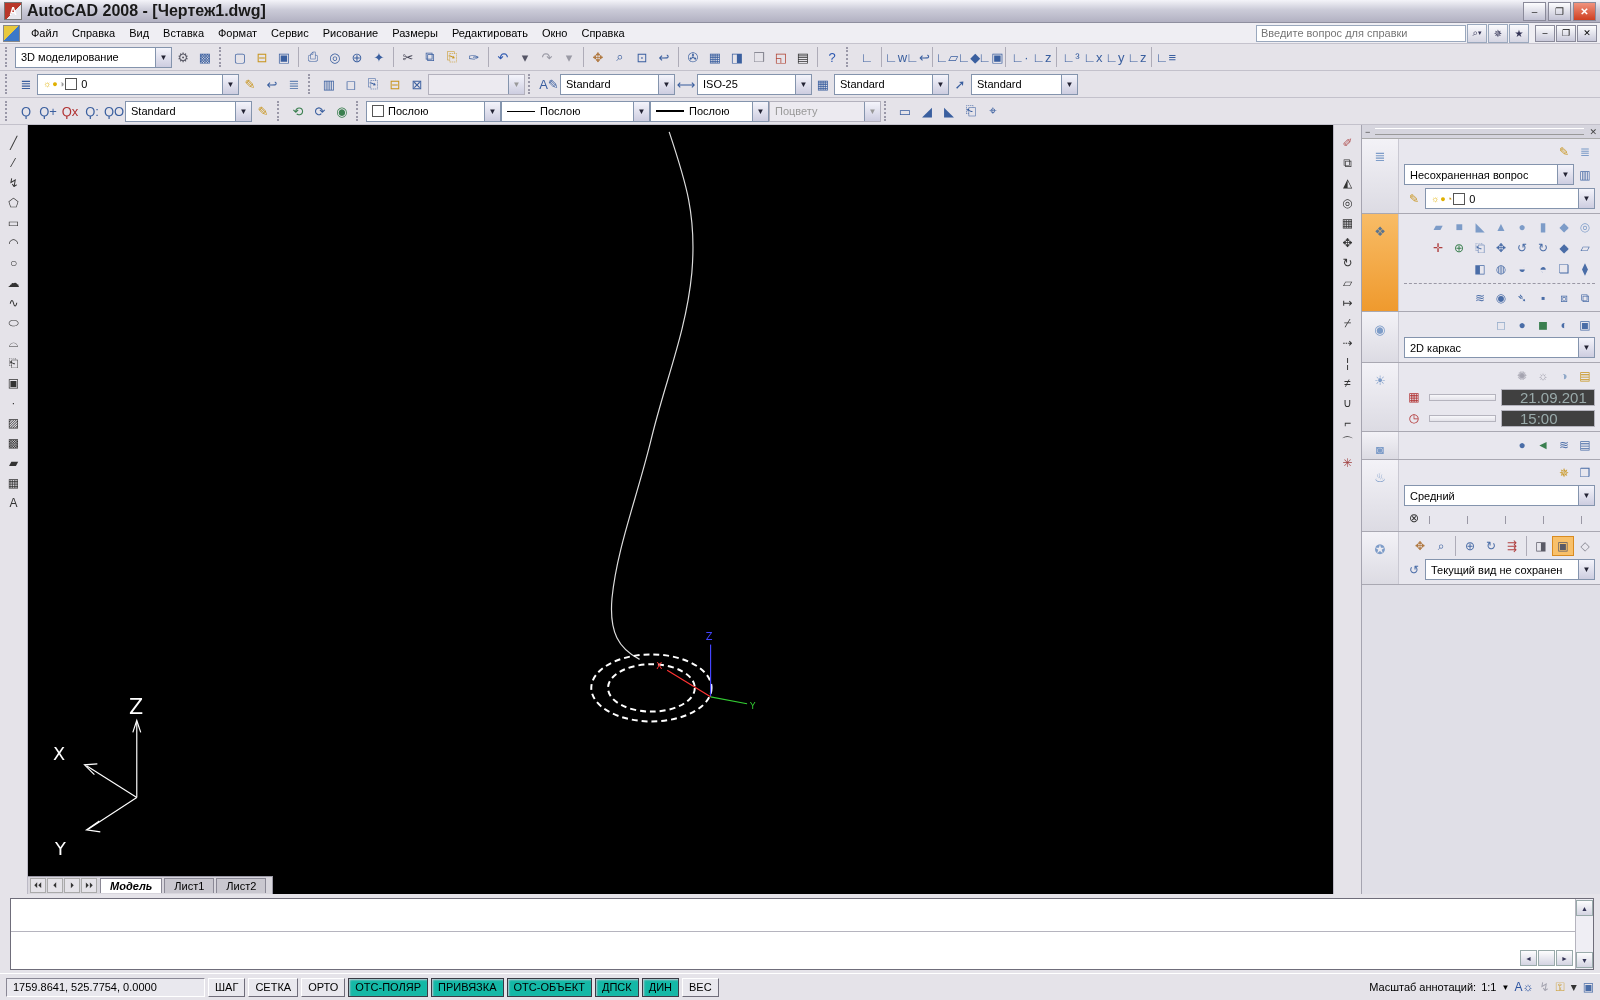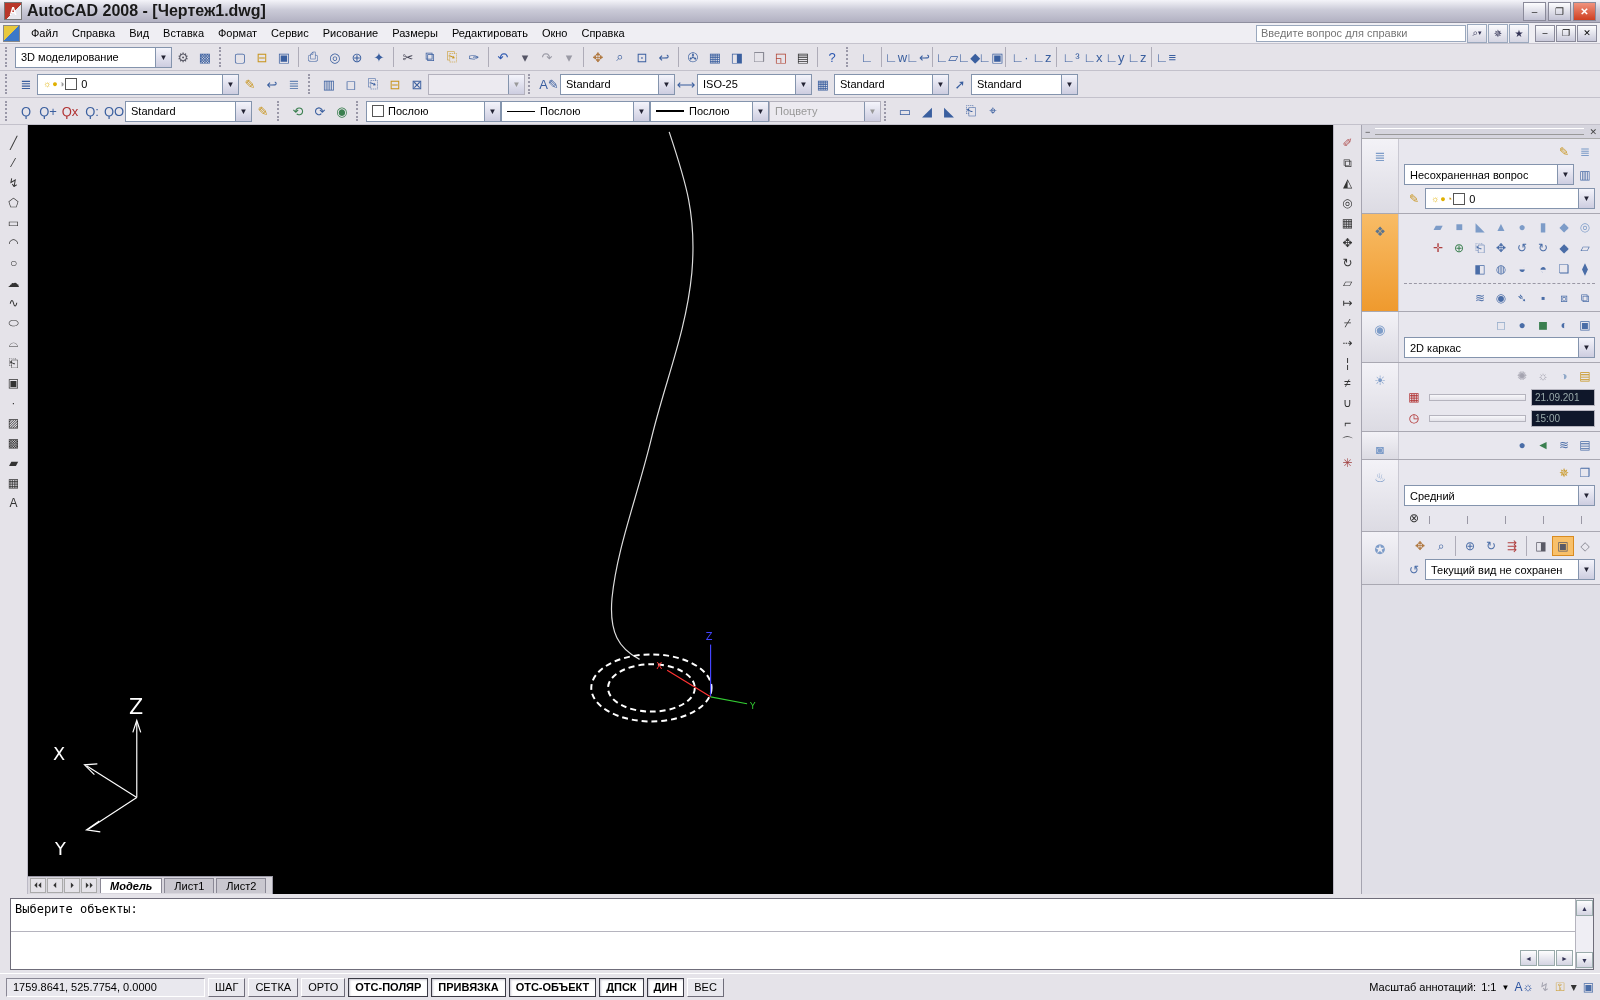--- a/index.html
+++ b/index.html
@@ -66,22 +66,22 @@
   .dside{width:36px;display:flex;align-items:flex-start;justify-content:center;padding-top:7px;
     font-size:16px;color:#7d9cc8;background:linear-gradient(#f3f2f7,#dcdbe3);border-right:1px solid #c9c8d2;flex:none;}
   .dside.active{background:linear-gradient(#f8bc66,#ef9a2e);}
   .dbody{flex:1;padding:4px 5px;display:flex;flex-direction:column;gap:3px;min-width:0;}
   .drow{display:flex;align-items:center;justify-content:flex-end;gap:1px;}
   .drow.left{justify-content:flex-start;}
   .drow .icon{width:20px;height:18px;font-size:12px;color:#4a6da7;}
   .drow .icon.hl{background:#f8c06a;border:1px solid #d98b20;}
   .dsep-dash{border-top:1px dashed #9a98a5;margin:2px 0;}
   .slider{flex:1;height:5px;border:1px solid #b5b4be;background:linear-gradient(#f7f7fa,#e3e2e9);margin:0 4px;}
-  .valbox{width:56px;height:15px;border:1px solid #b5b4be;background:#0f172a;color:#9aa;
-    display:flex;align-items:center;padding:0 3px;font-size:10px;flex:none;}
+  .valbox{width:56px;height:15px;border:1px solid #b5b4be;background:#404040;color:#9aa;
+    display:flex;align-items:center;padding:0 18px;font-size:15px;flex:none;}
   .ticks{flex:1;height:8px;margin:0 4px;background:
     repeating-linear-gradient(90deg,#9a98a5 0 1px,transparent 1px 38px);margin-top:4px;}
   
   .cmdwrap{height:72px;background:#e5e3e9;padding:4px 6px 3px 10px;flex:none;}
   .cmdbox{position:relative;height:100%;background:#fff;border:1px solid #6f6d7a;box-sizing:border-box;}
   .cmdline{position:absolute;left:4px;right:24px;font:12px "DejaVu Sans Mono",monospace;white-space:pre;}
   .cmd-hist{top:3px;}
   .cmd-div{position:absolute;left:0;right:18px;top:32px;border-top:1px solid #b5b4be;}
   .cmd-input{top:38px;}
   .cmd-vscroll{position:absolute;right:0;top:0;bottom:0;width:17px;border-left:1px solid #b5b4be;
@@ -89,21 +89,21 @@
   .scrbtn{width:15px;height:14px;border:1px solid #9aa;background:linear-gradient(#fdfdfe,#d4d4e2);
     display:flex;align-items:center;justify-content:center;font-size:7px;color:#335;margin:1px 0;}
   .cmd-harrows{position:absolute;right:20px;bottom:2px;display:flex;gap:1px;}
   
   .statusbar{height:26px;display:flex;align-items:center;gap:3px;padding:0 6px;background:#e5e3e9;
     border-top:1px solid #fff;flex:none;}
   .coords{width:185px;height:17px;line-height:17px;border:1px solid;border-color:#8a8895 #fff #fff #8a8895;
     padding:0 6px;font-size:11px;background:#e9e8ee;flex:none;}
   .sbtn{height:19px;padding:0 6px;background:#e9e8ee;border:1px solid;border-color:#fff #6f6d7a #6f6d7a #fff;
     font:11px "Liberation Sans",sans-serif;cursor:default;}
-  .sbtn.pressed{border:1px solid #3a3a44;background:#ffffff;box-shadow:inset 1px 1px 2px #c9c8d2;font-weight:bold;}
+  .sbtn.pressed{border:1px solid #3a3a44;background:#14b8a6;box-shadow:inset 1px 1px 2px #c9c8d2;}
   .status-right{margin-left:auto;display:flex;align-items:center;gap:5px;}
   .sicon{font-size:12px;}
 </style>
 </head>
 <body>
 
 <div id="app">
 
   <div class="titlebar">
     <span class="appicon">A</span>
@@ -620,21 +620,20 @@
           </div>
         </div>
       </div>
 
       <div style="flex:1"></div>
     </div>
   </div>
 
   <div class="cmdwrap">
     <div class="cmdbox">
-      <div class="cmdline cmd-hist">Выберите объекты:</div>
       <div class="cmd-div"></div>
       <div class="cmd-vscroll">
         <span class="scrbtn">▲</span>
         <span class="scrbtn">▼</span>
       </div>
       <div class="cmd-harrows">
         <span class="scrbtn">◄</span>
         <span class="scrbtn"></span>
         <span class="scrbtn">►</span>
       </div>

